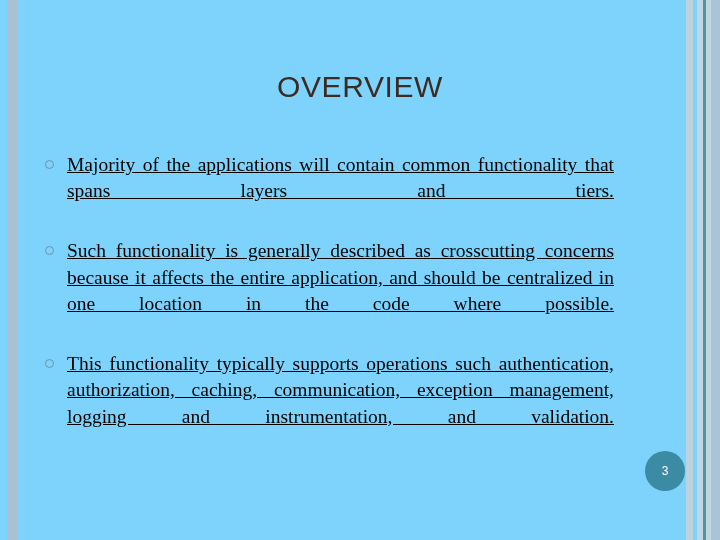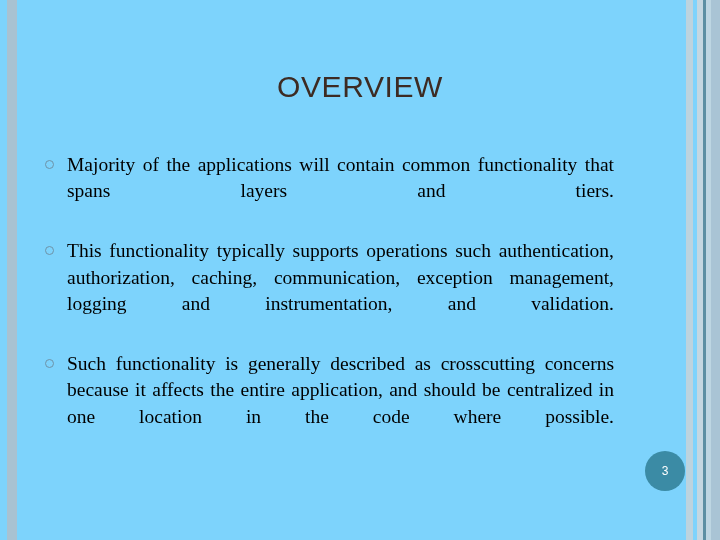--- a/index.html
+++ b/index.html
@@ -71,21 +71,21 @@
   .bullet-mark {
     position: absolute;
     left: 1px;
     top: 8px;
     width: 9px;
     height: 9px;
     border: 1.6px solid #6e93a8;
     border-radius: 50%;
     box-sizing: border-box;
   }
-  .bullet-text { display: block; }
+  .bullet-text { display: block; text-decoration: underline; }
   .bullet-text::after {
     content: "";
     display: inline-block;
     width: 100%;
   }
 
   
   .page-badge {
     position: absolute;
     left: 645px;
@@ -119,25 +119,25 @@
 
   <div class="body">
 
     <div class="bullet-row">
       <span class="bullet-mark"></span>
       <span class="bullet-text">Majority of the applications will contain common functionality that spans layers and tiers.</span>
     </div>
 
     <div class="bullet-row">
       <span class="bullet-mark"></span>
-      <span class="bullet-text">This functionality typically supports operations such authentication, authorization, caching, communication, exception management, logging and instrumentation, and validation.</span>
+      <span class="bullet-text">Such functionality is generally described as crosscutting concerns because it affects the entire application, and should be centralized in one location in the code where possible.</span>
     </div>
 
     <div class="bullet-row">
       <span class="bullet-mark"></span>
-      <span class="bullet-text">Such functionality is generally described as crosscutting concerns because it affects the entire application, and should be centralized in one location in the code where possible.</span>
+      <span class="bullet-text">This functionality typically supports operations such authentication, authorization, caching, communication, exception management, logging and instrumentation, and validation.</span>
     </div>
 
   </div>
 
   <div class="page-badge">3</div>
 
 </div>
 
 </body></html>

